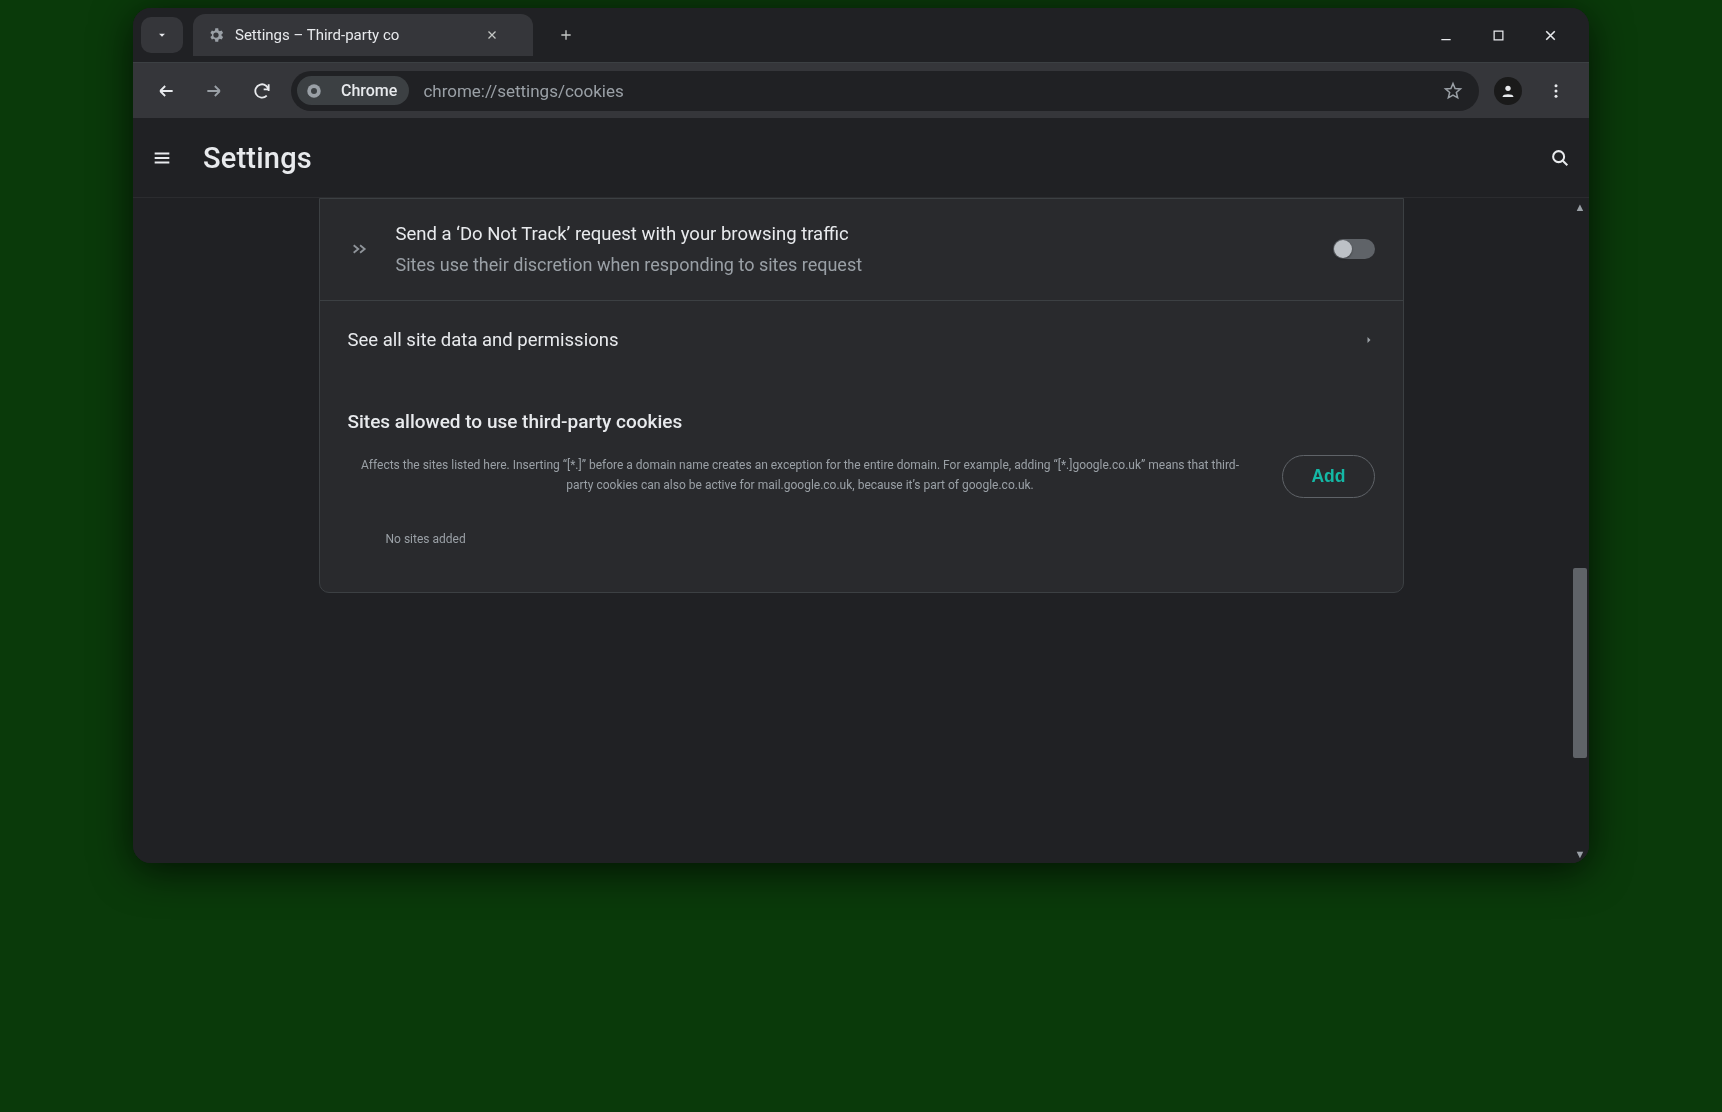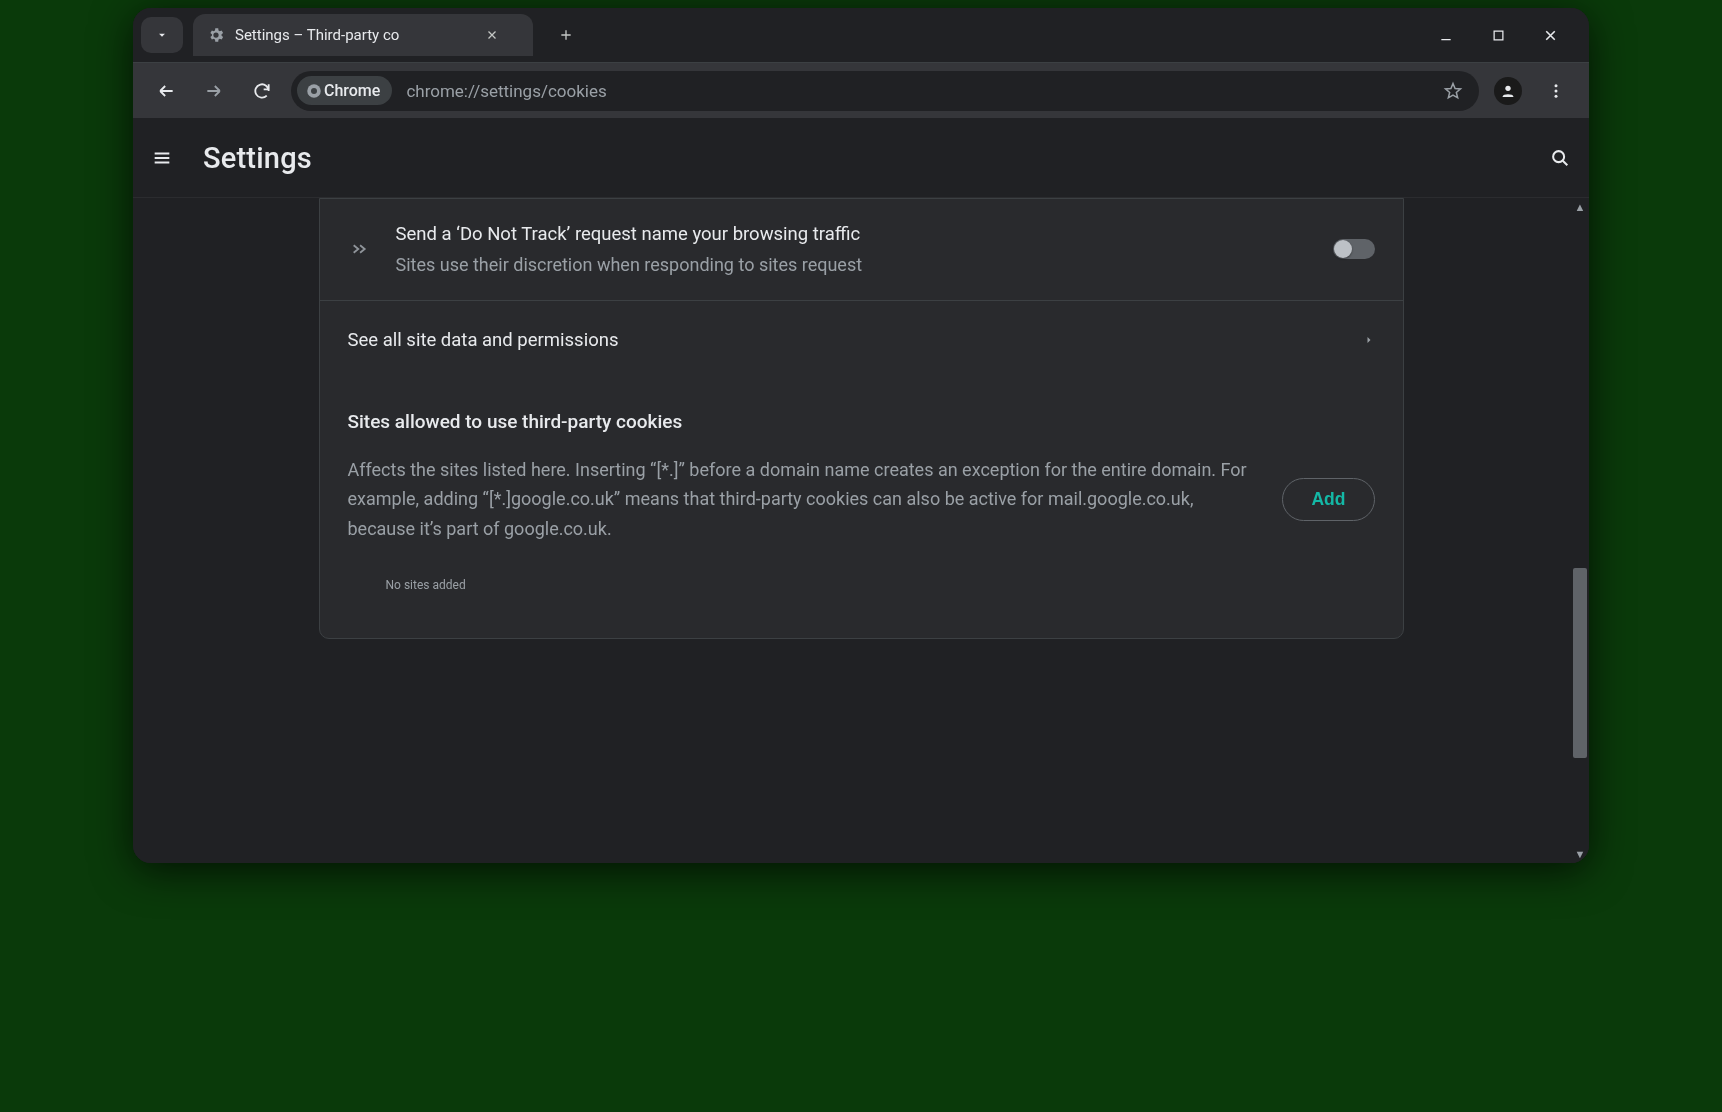--- a/index.html
+++ b/index.html
@@ -75,21 +75,21 @@
     height:40px;
     background:#202124;
     border-radius:20px;
     display:flex;align-items:center;
     padding:0 16px 0 6px;
     color:#9aa0a6;
     font-size:17px;
     gap:4px;
   }
   .omnibox .chip{
-    background:#3c4043;border-radius:16px;padding:5px 12px 5px 8px;display:flex;align-items:center;gap:1px;color:#e8eaed;font-weight:500;font-size:16px;
+    background:#3c4043;border-radius:16px;padding:5px 12px 5px 8px;display:flex;align-items:center;gap:18px;color:#e8eaed;font-weight:500;font-size:16px;
   }
   .omnibox .url{margin-left:10px;}
   .omnibox .star{margin-left:auto;color:#9aa0a6;}
   .avatar{width:28px;height:28px;background:#1a1a1a;border-radius:50%;display:flex;align-items:center;justify-content:center;color:#e8eaed;}
   
   .app-header{
     height:80px;background:#202124;border-bottom:1px solid rgba(255,255,255,0.05);display:flex;align-items:center;padding:0 10px;color:#e8eaed;
   }
   .hamburger{width:38px;height:38px;display:flex;align-items:center;justify-content:center;color:#e8eaed;margin-right:22px;}
   .app-title{font-size:29px;font-weight:500;letter-spacing:0.2px;}
@@ -113,21 +113,21 @@
     width:42px;height:20px;background:#5f6368;border-radius:20px;position:relative;
   }
   .toggle::after{content:"";position:absolute;width:18px;height:18px;background:#bdc1c6;border-radius:50%;left:1px;top:1px;box-shadow:0 1px 2px rgba(0,0,0,0.4);}
   .row.link{cursor:pointer;padding:26px 28px;}
   .row.link .t1{font-size:18.5px;}
   .row.link .chev{color:#9aa0a6;}
   .section{padding:30px 0 0 0;}
   .section-inner{padding:0 28px;}
   .sec-title{color:#e8eaed;font-size:19px;font-weight:500;margin-bottom:22px;}
   .sec-row{display:flex;gap:30px;align-items:center;}
-  .sec-desc{flex:1;color:#9aa0a6;font-size:18px;line-height:1.65;}
+  .sec-desc{flex:1;color:#9aa0a6;font-size:12px;line-height:1.65;text-align:center;}
   .add-btn{
     border:1px solid #5f6368;color:#14b8a6;background:transparent;padding:10px 28px;border-radius:22px;font-size:17.5px;font-weight:700;cursor:pointer;
   }
   .empty{color:#9aa0a6;font-size:12px;padding:34px 0 46px 66px;}
   
   .fake-scroll{position:absolute;right:0;top:0;bottom:0;width:18px;background:#202124;}
   .fake-scroll .arrow{position:absolute;left:0;width:18px;height:18px;display:flex;align-items:center;justify-content:center;color:#9aa0a6;font-size:11px;}
   .fake-scroll .thumb{position:absolute;left:2px;width:14px;background:#5f6368;border-radius:2px;}
   svg{display:block;}
 </style>
@@ -245,21 +245,21 @@
       <div class="card-col">
         <div class="card">
 
           <div class="row">
             <div class="lead-icon">
               <svg width="22" height="22" viewBox="0 0 24 24">
                   <path fill="none" stroke="currentColor" stroke-width="2" d="M4 8l5 4-5 4m7-8l5 4-5 4" opacity="0.9"></path>
                 </svg>
             </div>
             <div class="texts">
-              <div class="t1">Send a ‘Do Not Track’ request name your browsing traffic</div>
+              <div class="t1">Send a ‘Do Not Track’ request with your browsing traffic</div>
               <div class="t2">Sites use their discretion when responding to sites request</div>
             </div>
             <div class="toggle"></div>
           </div>
 
           <div class="row link">
             <div class="texts">
               <div class="t1">See all site data and permissions</div>
             </div>
             <div class="chev">

